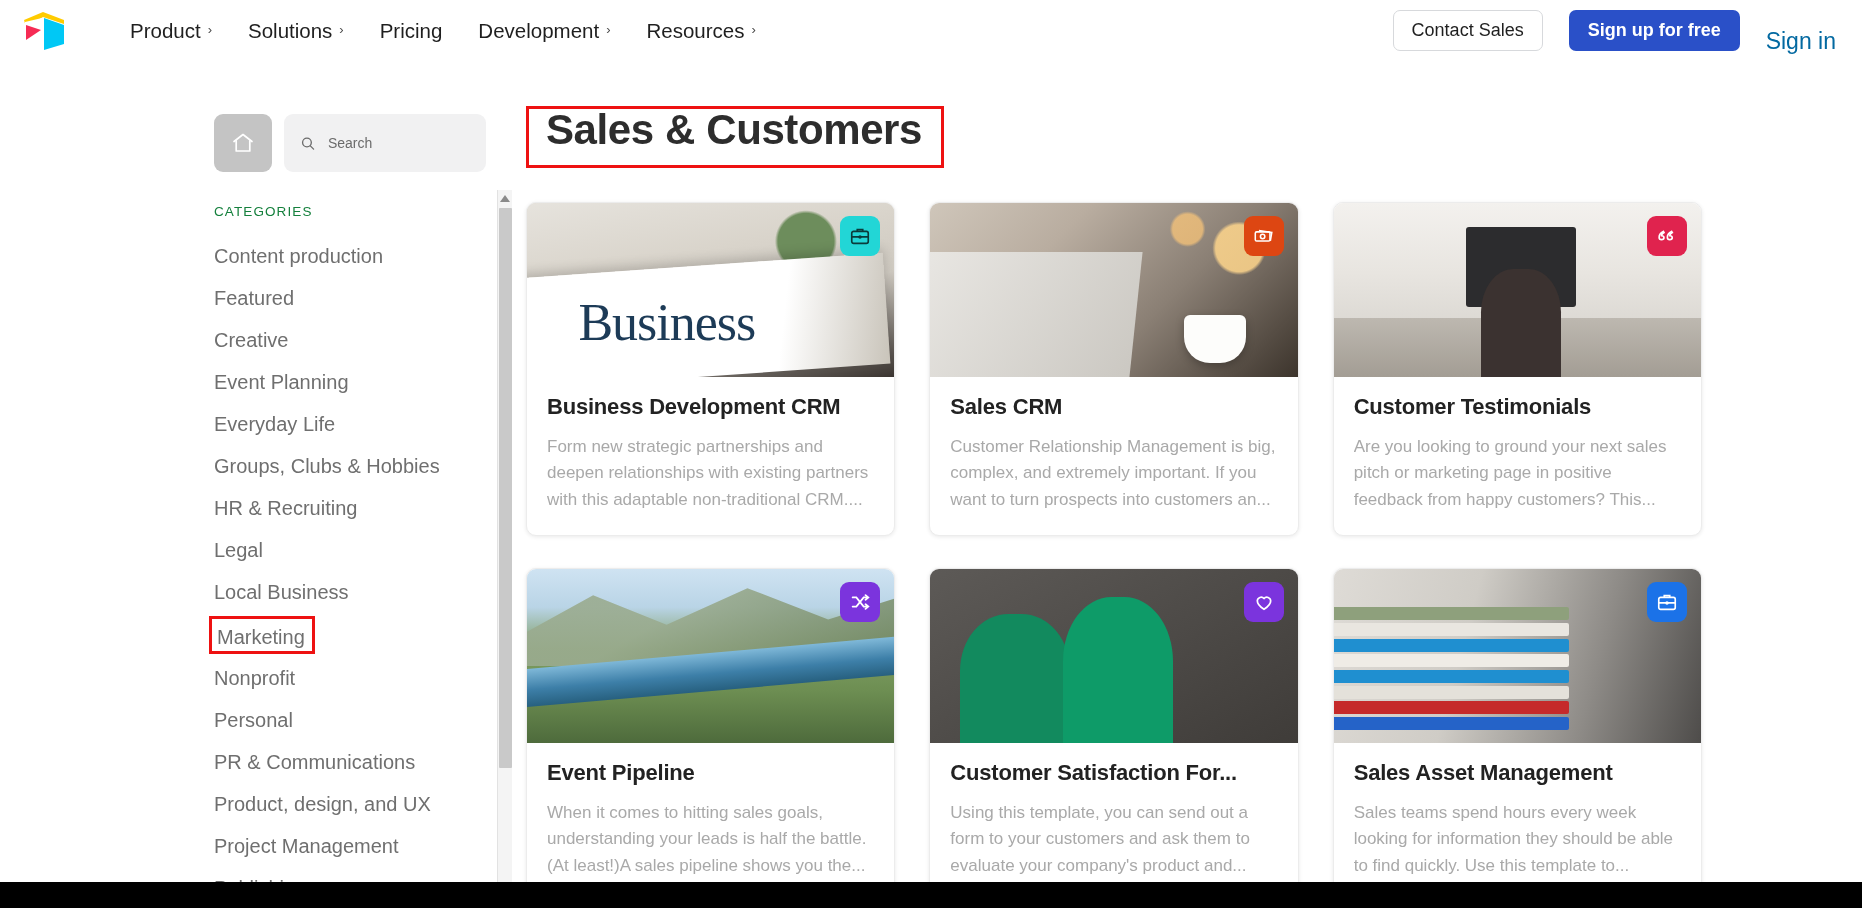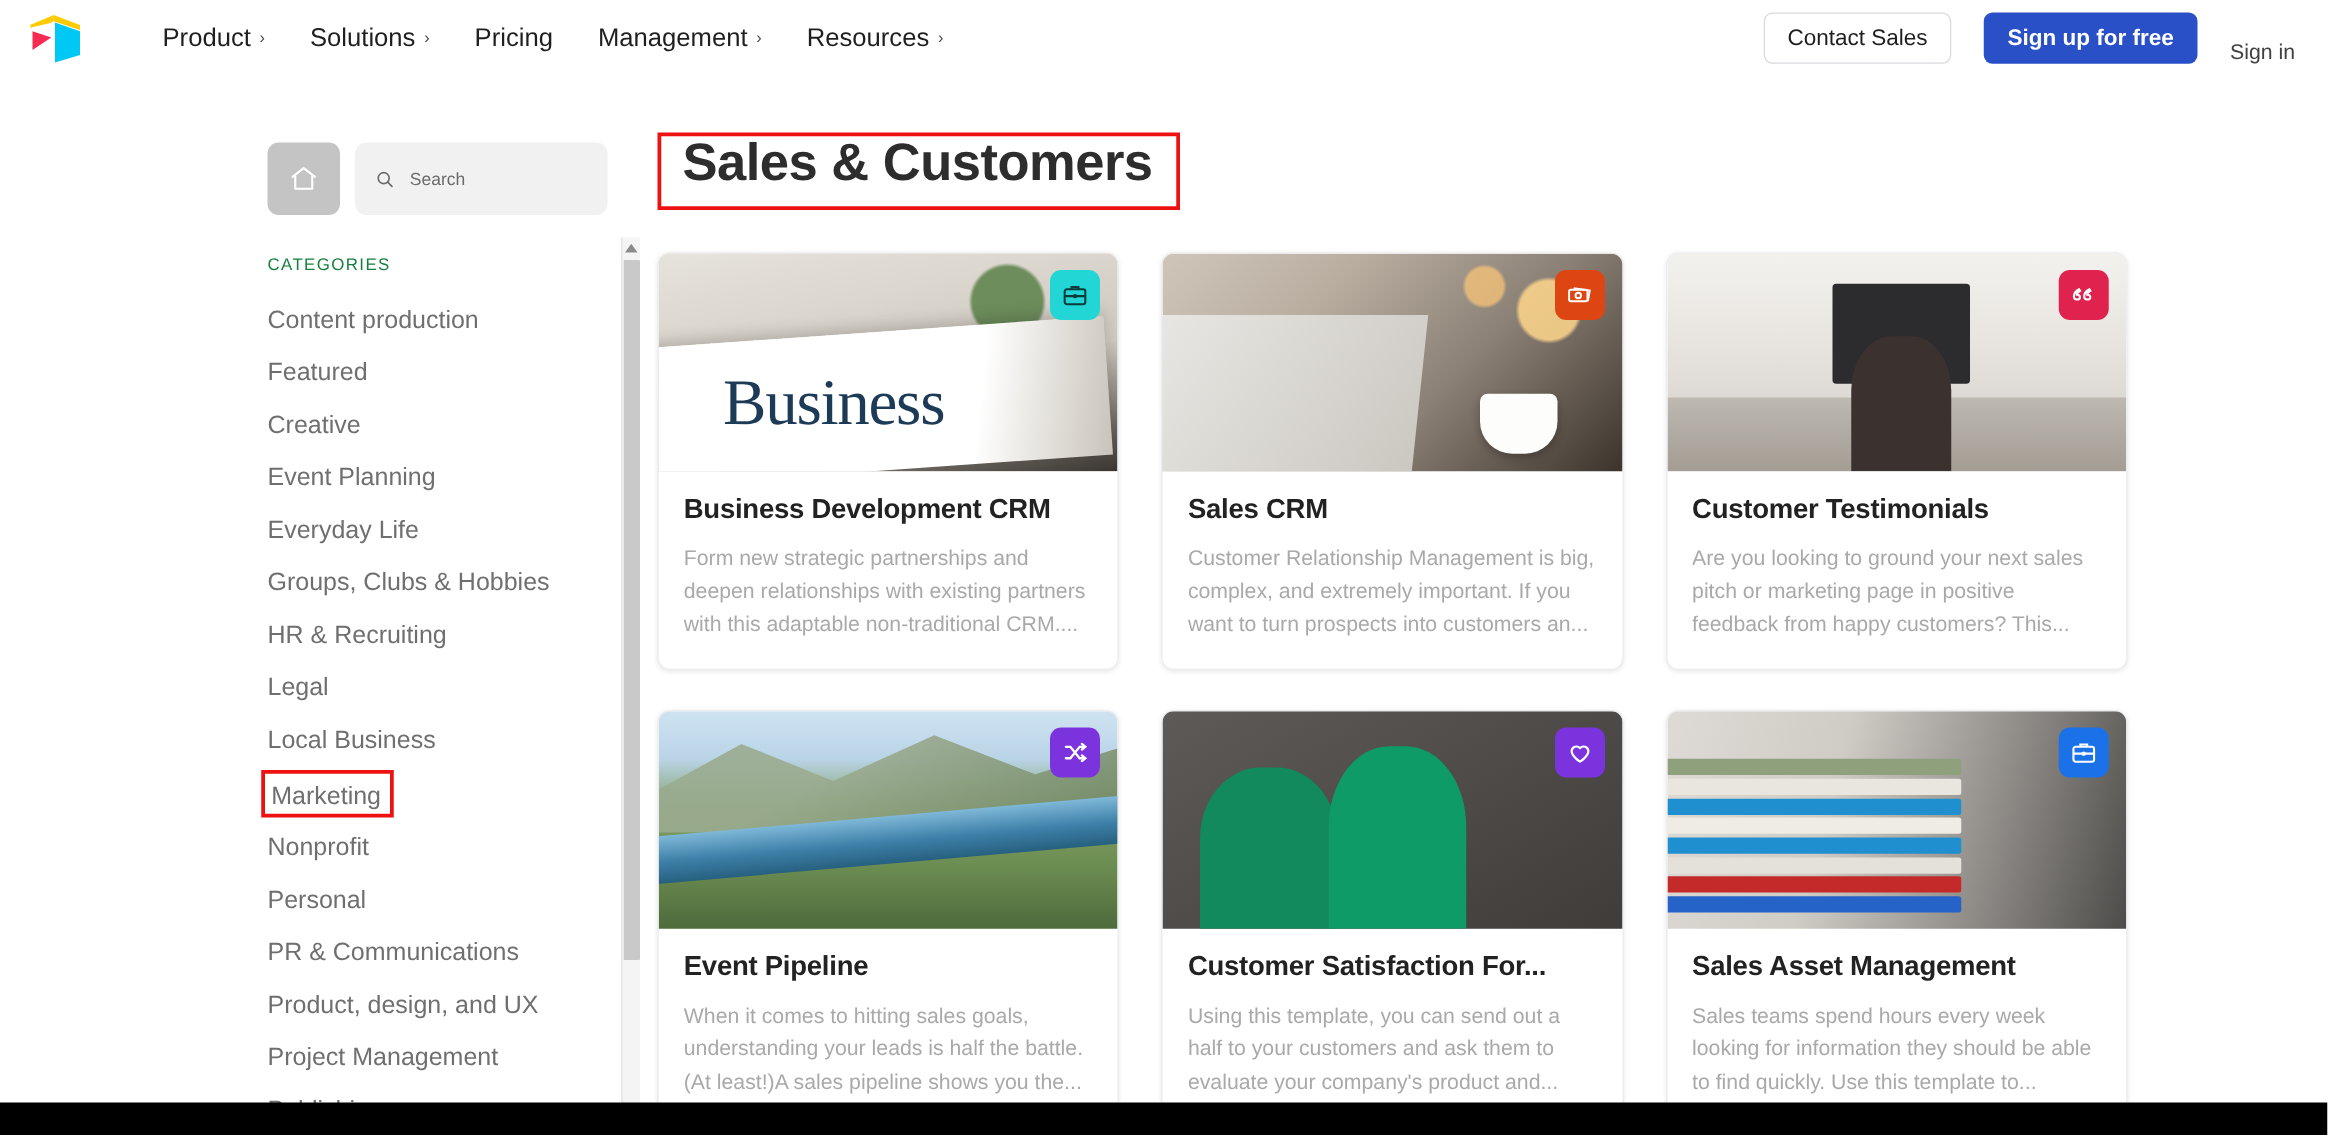--- a/index.html
+++ b/index.html
@@ -66,22 +66,22 @@
     background: #2a50c8;
     font-size: 18px;
     font-weight: bold;
     color: #ffffff;
     padding: 10px 19px;
     cursor: pointer;
     font-family: inherit;
     white-space: nowrap;
   }
   .signin-link {
-    font-size: 17px;
-    color: #404040;
+    font-size: 23px;
+    color: #0369a1;
     cursor: pointer;
     white-space: nowrap;
     padding-right: 2px;
     margin-top: 22px;
   }
 
   
   .page-body {
     display: flex;
     height: 846px;
@@ -353,21 +353,21 @@
       <span class="chev">›</span>
     </div>
     <div class="nav-item">
       <span>Solutions</span>
       <span class="chev">›</span>
     </div>
     <div class="nav-item">
       <span>Pricing</span>
     </div>
     <div class="nav-item">
-      <span>Management</span>
+      <span>Development</span>
       <span class="chev">›</span>
     </div>
     <div class="nav-item">
       <span>Resources</span>
       <span class="chev">›</span>
     </div>
   </nav>
 
   <div class="header-right">
     <button class="btn-outline">Contact Sales</button>
@@ -510,21 +510,21 @@
           <div class="p1"></div>
             <div class="p2"></div>
           <div class="badge" style="background:#7b34dd">
             <svg width="22" height="22" viewBox="0 0 24 24" fill="none" stroke="#ffffff" stroke-width="1.9" stroke-linejoin="round">
               <path d="M12 20s-7.3-4.6-7.3-9.3A4.2 4.2 0 0 1 12 8.2a4.2 4.2 0 0 1 7.3 2.5C19.3 15.4 12 20 12 20z"></path>
             </svg>
           </div>
         </div>
         <div class="card-body">
           <div class="card-title">Customer Satisfaction For...</div>
-          <div class="card-desc">Using this template, you can send out a half to your customers and ask them to evaluate your company's product and...</div>
+          <div class="card-desc">Using this template, you can send out a form to your customers and ask them to evaluate your company's product and...</div>
         </div>
       </div>
 
       <div class="card">
         <div class="card-thumb th-books">
           <div class="b" style="top:22%;background:#8ea07c"></div>
           <div class="b" style="top:31%;background:#e9e6e0"></div>
           <div class="b" style="top:40%;background:#1f8fd0"></div>
           <div class="b" style="top:49%;background:#efece6"></div>
           <div class="b" style="top:58%;background:#1f8fd0"></div>

